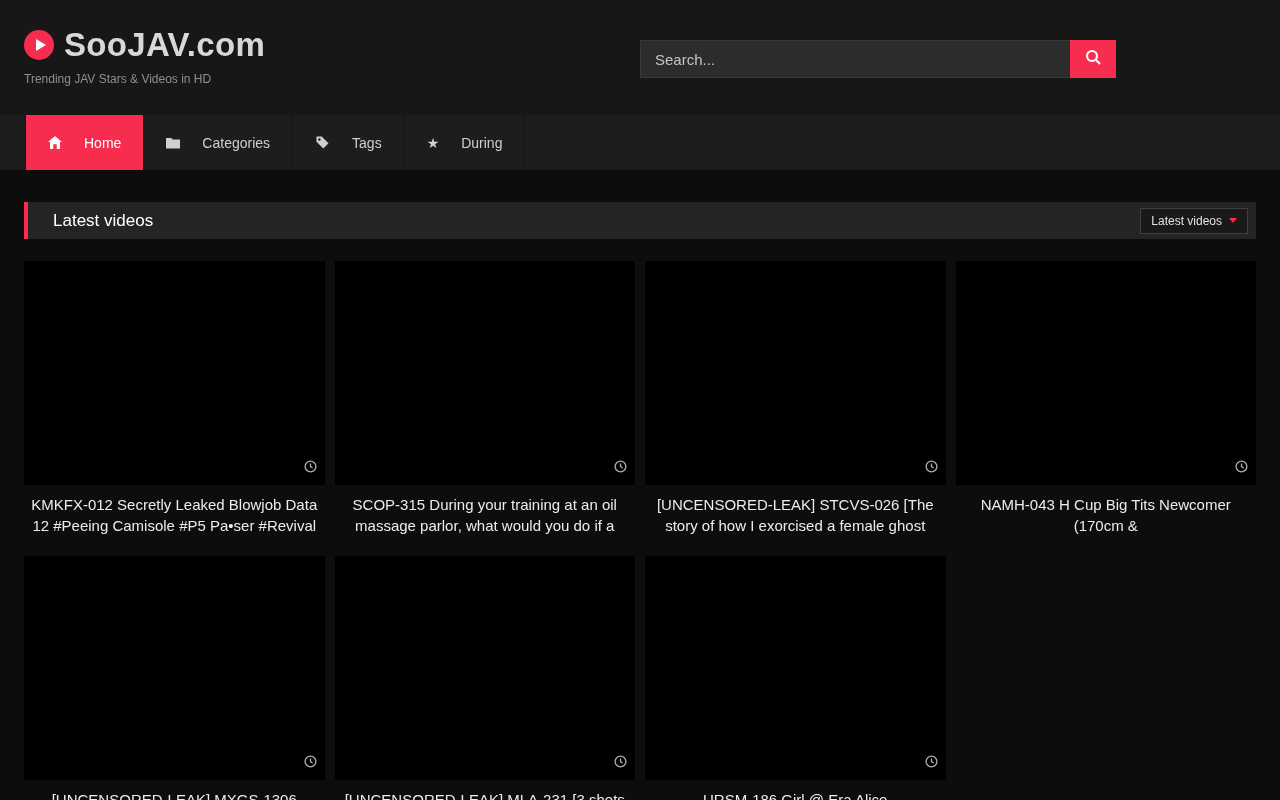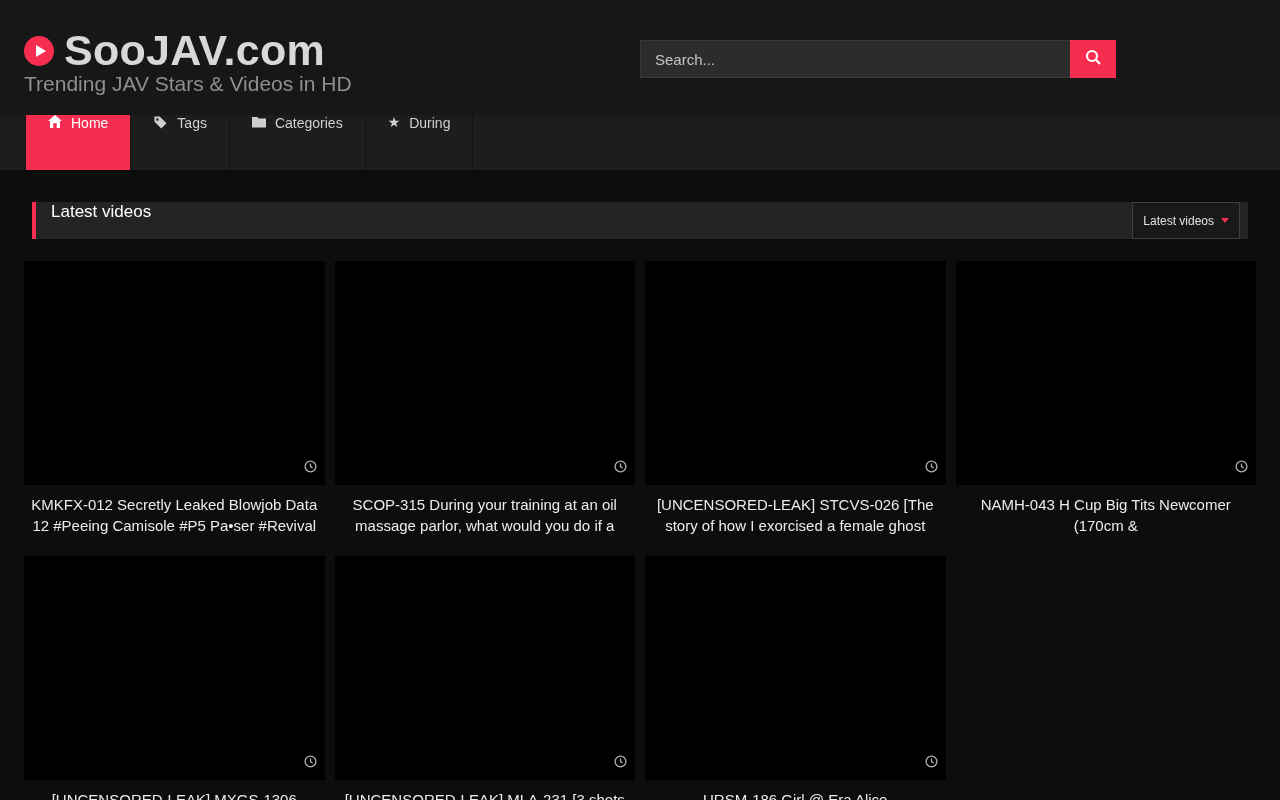--- a/index.html
+++ b/index.html
@@ -18,49 +18,49 @@
     color:#e8e8e8;
   }
 
   
   .header{background:var(--header-bg);height:115px;position:relative;}
   .logo{position:absolute;left:24px;top:26px;display:flex;align-items:center;gap:10px;cursor:pointer;}
   .play-icon{width:30px;height:30px;border-radius:50%;background:var(--accent);
     display:flex;align-items:center;justify-content:center;flex:0 0 auto;}
   .play-icon i{display:block;width:0;height:0;margin-left:3px;
     border-left:10px solid #fff;border-top:6px solid transparent;border-bottom:6px solid transparent;}
-  .logo-text{font-size:43px;font-weight:700;color:#d8d8d8;letter-spacing:.3px;}
-  .tagline{position:absolute;left:24px;top:72px;font-size:21px;color:#8f8f8f;}
+  .logo-text{font-size:33px;font-weight:700;color:#d8d8d8;letter-spacing:.3px;}
+  .tagline{position:absolute;left:24px;top:72px;font-size:12px;color:#8f8f8f;}
 
   .search{position:absolute;left:640px;top:40px;display:flex;height:38px;}
   .search input{
     width:430px;height:38px;background:#2c2c2c;border:1px solid #383838;border-right:none;
     color:#d8d8d8;font-size:15px;padding:15px 14px;outline:none;font-family:inherit;
   }
   .search input::placeholder{color:#c4c4c4;}
   .search button{
     width:46px;height:38px;background:var(--accent);border:none;cursor:pointer;
     display:flex;align-items:center;justify-content:center;
   }
 
   
   .nav{background:var(--nav-bg);height:55px;display:flex;align-items:stretch;padding-left:25px;}
   .nav-item{
-    display:flex;gap:9px;padding:0 22px;cursor:pointer;
+    display:flex;align-items:center;gap:22px;padding:0 22px;cursor:pointer;
     color:#cfcfcf;font-size:14px;border-right:1px solid #141414;
   }
   .nav-item:first-child{border-left:1px solid #141414;}
   .nav-item.active{background:var(--accent);color:#fff;}
   .nav-item svg{display:block;}
   .nav-item .star-glyph{font-size:14px;line-height:1;}
 
   
   .section-bar{
-    margin:32px 32px 0;background:var(--bar-bg);height:37px;
-    display:flex;border-left:4px solid var(--accent);padding:0 8px 0 15px;
+    margin:32px 24px 0;background:var(--bar-bg);height:37px;
+    display:flex;align-items:center;border-left:4px solid var(--accent);padding:0 8px 0 25px;
   }
   .section-title{font-size:17px;color:#ffffff;font-weight:400;}
   .sort-btn{
     margin-left:auto;display:flex;align-items:center;gap:7px;cursor:pointer;
     background:#191919;border:1px solid #3f3f3f;color:#e2e2e2;
     font-size:12px;padding:5px 10px;font-family:inherit;
   }
   .caret{display:block;width:0;height:0;border-left:4px solid transparent;
     border-right:4px solid transparent;border-top:5px solid var(--accent);}
 
@@ -106,36 +106,36 @@
   <div class="nav-item active">
     <span>
       <svg width="14" height="14" viewBox="0 0 14 14" fill="currentColor">
         <path d="M7 0 L14 6 H12 V13 H8.7 V8.2 H5.3 V13 H2 V6 H0 Z"></path>
       </svg>
     </span>
     <span>Home</span>
   </div>
   <div class="nav-item">
     <span>
+      <svg width="14" height="14" viewBox="0 0 14 12" fill="currentColor">
+        <path d="M0 1 H5.2 L6.7 2.6 H14 V11.5 H0 Z"></path>
+      </svg>
+    </span>
+    <span>Categories</span>
+  </div>
+  <div class="nav-item">
+    <span>
       <svg width="15" height="15" viewBox="0 0 15 15" fill="currentColor" fill-rule="evenodd">
         <path d="M1.5 1.5 h5.2 l6.8 6.8 -5.2 5.2 -6.8 -6.8 Z
                  M4.4 3.3 a1.2 1.2 0 1 0 0 2.4 a1.2 1.2 0 0 0 0 -2.4 Z"></path>
       </svg>
     </span>
     <span>Tags</span>
   </div>
   <div class="nav-item">
-    <span>
-      <svg width="14" height="14" viewBox="0 0 14 12" fill="currentColor">
-        <path d="M0 1 H5.2 L6.7 2.6 H14 V11.5 H0 Z"></path>
-      </svg>
-    </span>
-    <span>Categories</span>
-  </div>
-  <div class="nav-item">
     <span class="star-glyph">★</span>
     <span>During</span>
   </div>
 </div>
 
 <div class="section-bar">
   <span class="section-title">Latest videos</span>
   <button class="sort-btn">
     <span>Latest videos</span>
     <span class="caret"></span>

